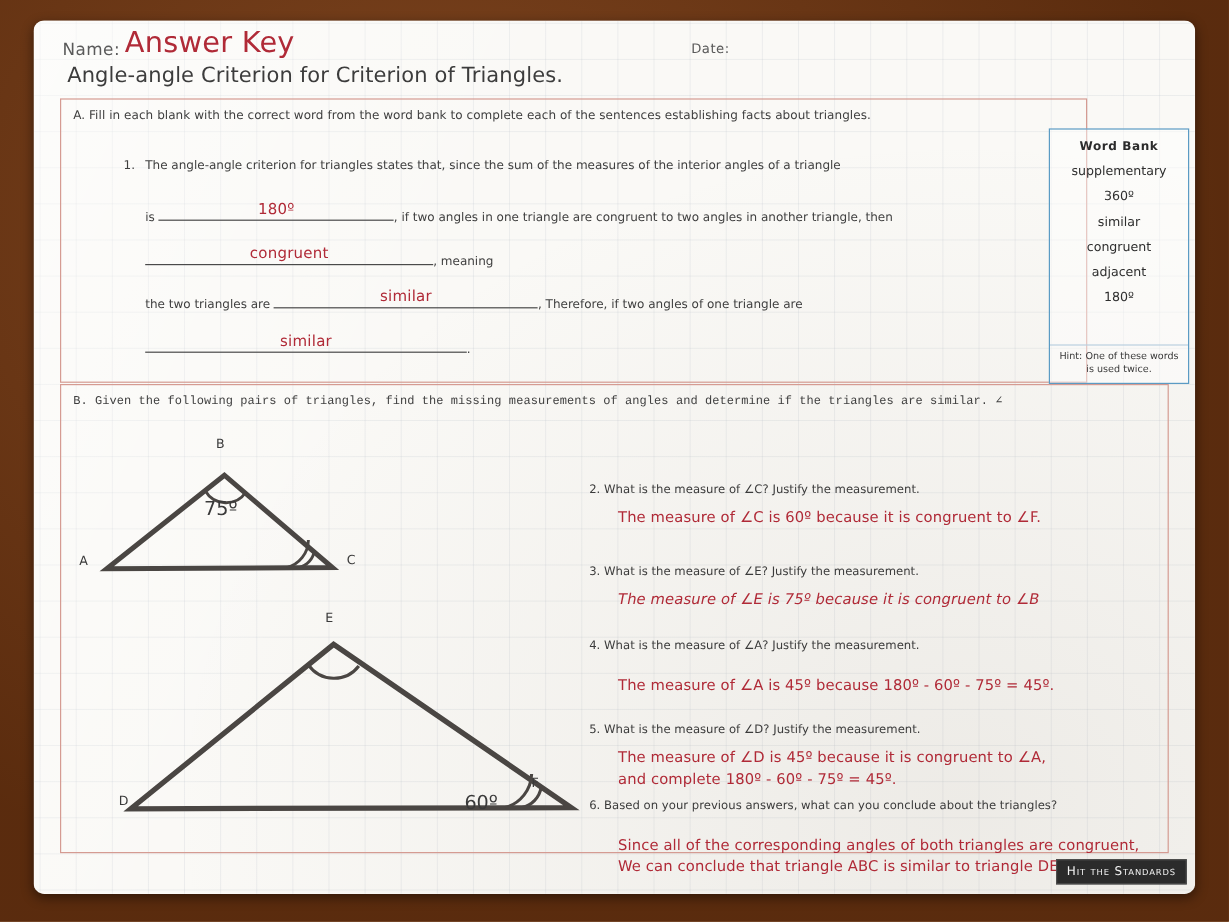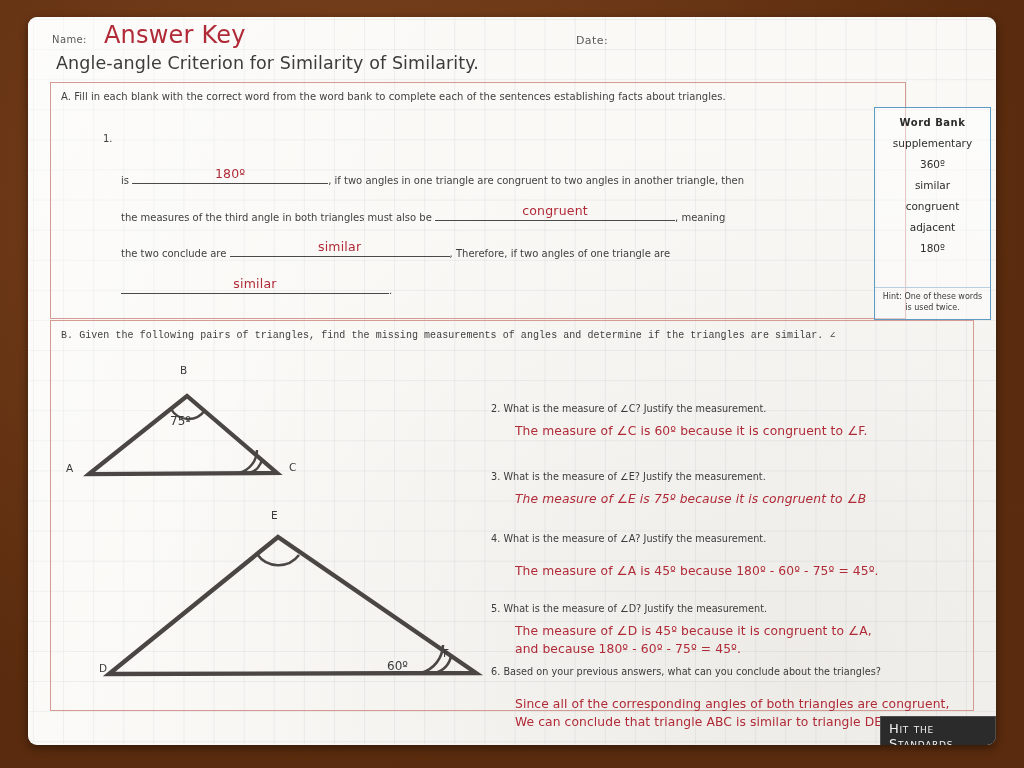--- a/index.html
+++ b/index.html
@@ -42,21 +42,21 @@
     background:
       linear-gradient(115deg, rgba(255,255,255,.55) 0%, rgba(255,255,255,0) 35%),
       radial-gradient(ellipse at 80% 90%, rgba(150,140,125,.13), transparent 60%);
     pointer-events:none;
   }
 
   
   .hdr { position:absolute; left:0; top:0; width:100%; height:58px; }
   .lbl-name {
     position:absolute; left:24px; top:17px;
-    font-size:10px; color:#5a5a5a; letter-spacing:.4px;
+    font-size:14px; color:#5a5a5a; letter-spacing:.4px;
   }
   .answer-key {
     position:absolute; left:76px; top:4px;
     font-size:24px; color:#b02a37; letter-spacing:.2px;
     font-family:"DejaVu Sans", sans-serif;
   }
   .lbl-date {
     position:absolute; left:548px; top:17px;
     font-size:11px; color:#5a5a5a; letter-spacing:.4px;
   }
@@ -117,77 +117,77 @@
     font-size:8px; color:#3a3a3a; line-height:1.35; padding:0 5px;
     border-top:1px solid #b9cfe0; padding-top:4px;
   }
 
   
   .tri-wrap { position:absolute; }
   .vlabel {
     position:absolute; font-size:10.5px; color:#3a3a3a;
   }
   .adeg {
-    position:absolute; font-size:12px; color:#3a3a3a;
+    position:absolute; font-size:16px; color:#3a3a3a;
   }
 
   
   .qitem { position:absolute; left:440px; font-size:9.7px; color:#3b3b3b; letter-spacing:.02px; }
   .qans {
     position:absolute; left:464px;
     font-size:12.3px; color:#b02a37; letter-spacing:.1px; line-height:1.45;
   }
 
   
   .badge {
     position:absolute; left:852px; top:699px;
     background:#2b2b2b; color:#f2f2f2;
-    font-size:13px; letter-spacing:.7px;
+    font-size:10px; letter-spacing:.7px;
     padding:4px 8px 4px 8px;
     border:1px solid #4d4d4d;
     font-variant: small-caps;
     z-index:3;
   }
 </style>
 </head>
 <body>
 
 <div id="stage">
 
   <div class="paper">
 
     <div class="hdr">
       <div class="lbl-name">Name:</div>
       <div class="answer-key">Answer Key</div>
       <div class="lbl-date">Date:</div>
-      <div class="wk-title">Angle-angle Criterion for Similarity of Similarity.</div>
+      <div class="wk-title">Angle-angle Criterion for Criterion of Triangles.</div>
     </div>
 
     <div class="sec secA">
 
       <div class="sec-lead" style="left:10px; top:8px;">A.  Fill in each blank with the correct word from the word bank to complete each of the sentences establishing facts about triangles.</div>
 
       <div class="q1">1.</div>
+      <div class="fline" style="left:70px; top:50px;">The angle-angle criterion for triangles states that, since the sum of the measures of the interior angles of a triangle</div>
 
       <div class="fline" style="left:70px; top:90px;">
         <span>is</span>
         <span class="blank" style="width:196px;">
           <span class="ans">180º</span>
         </span><span>, if two angles in one triangle are congruent to two angles in another triangle, then</span>
       </div>
 
       <div class="fline" style="left:70px; top:127px;">
-        <span>the measures of the third angle in both triangles must also be</span>
         <span class="blank" style="width:240px;">
           <span class="ans">congruent</span>
         </span><span>, meaning</span>
       </div>
 
       <div class="fline" style="left:70px; top:163px;">
-        <span>the two  conclude  are</span>
+        <span>the two  triangles  are</span>
         <span class="blank" style="width:220px;">
           <span class="ans">similar</span>
         </span><span>,  Therefore,  if  two  angles  of  one  triangle  are</span>
       </div>
 
       <div class="fline" style="left:70px; top:200px;">
         <span class="blank" style="width:268px;">
           <span class="ans">similar</span>
         </span><span>.</span>
       </div>
@@ -261,21 +261,21 @@
       <div class="qans" style="top:242px;">
         <div>The measure of ∠A is 45º  because 180º - 60º - 75º = 45º.</div>
       </div>
 
       <div class="qitem" style="top:282px;">
         <span>5.</span>
         <span>What is the measure of ∠D? Justify the measurement.</span>
       </div>
       <div class="qans" style="top:302px;">
         <div>The measure of ∠D is 45º  because it  is congruent to ∠A,</div>
-        <div>and because 180º - 60º - 75º = 45º.</div>
+        <div>and complete 180º - 60º - 75º = 45º.</div>
       </div>
 
       <div class="qitem" style="top:345px;">
         <span>6.</span>
         <span>Based on your previous answers, what can you conclude about the triangles?</span>
       </div>
       <div class="qans" style="top:375px;">
         <div>Since all of the corresponding angles of both triangles are congruent,</div>
         <div>We can conclude that triangle ABC is similar to triangle DEF.</div>
       </div>

